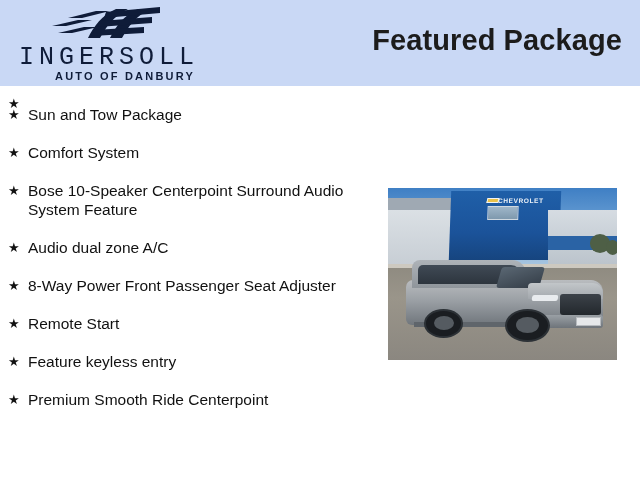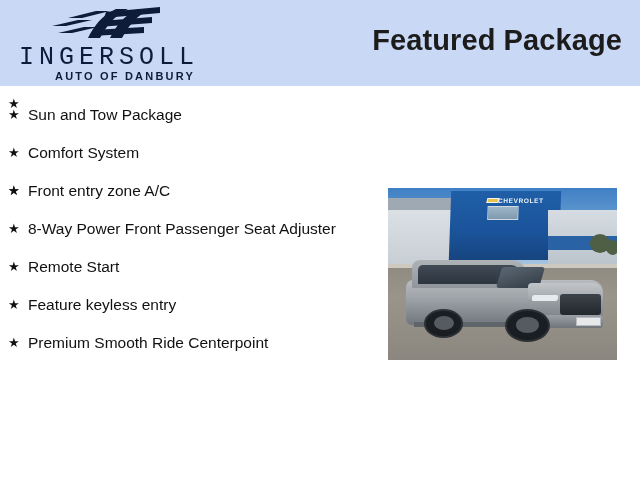--- a/index.html
+++ b/index.html
@@ -355,24 +355,25 @@
   <li class="feature-item">
     <span class="bullet-star">★</span>
     <span>Sun and Tow Package</span>
   </li>
   <li class="feature-item">
     <span class="bullet-star">★</span>
     <span>Comfort System</span>
   </li>
   <li class="feature-item">
     <span class="bullet-star">★</span>
-  </li>
-  <li class="feature-item">
-    <span class="bullet-star">★</span>
-    <span>Front entry zone A/C</span>
+    <span>Bose 10-Speaker Centerpoint Surround Audio System Feature</span>
+  </li>
+  <li class="feature-item">
+    <span class="bullet-star">★</span>
+    <span>Audio dual zone A/C</span>
   </li>
   <li class="feature-item">
     <span class="bullet-star">★</span>
     <span>8-Way Power Front Passenger Seat Adjuster</span>
   </li>
   <li class="feature-item">
     <span class="bullet-star">★</span>
     <span>Remote Start</span>
   </li>
   <li class="feature-item">

